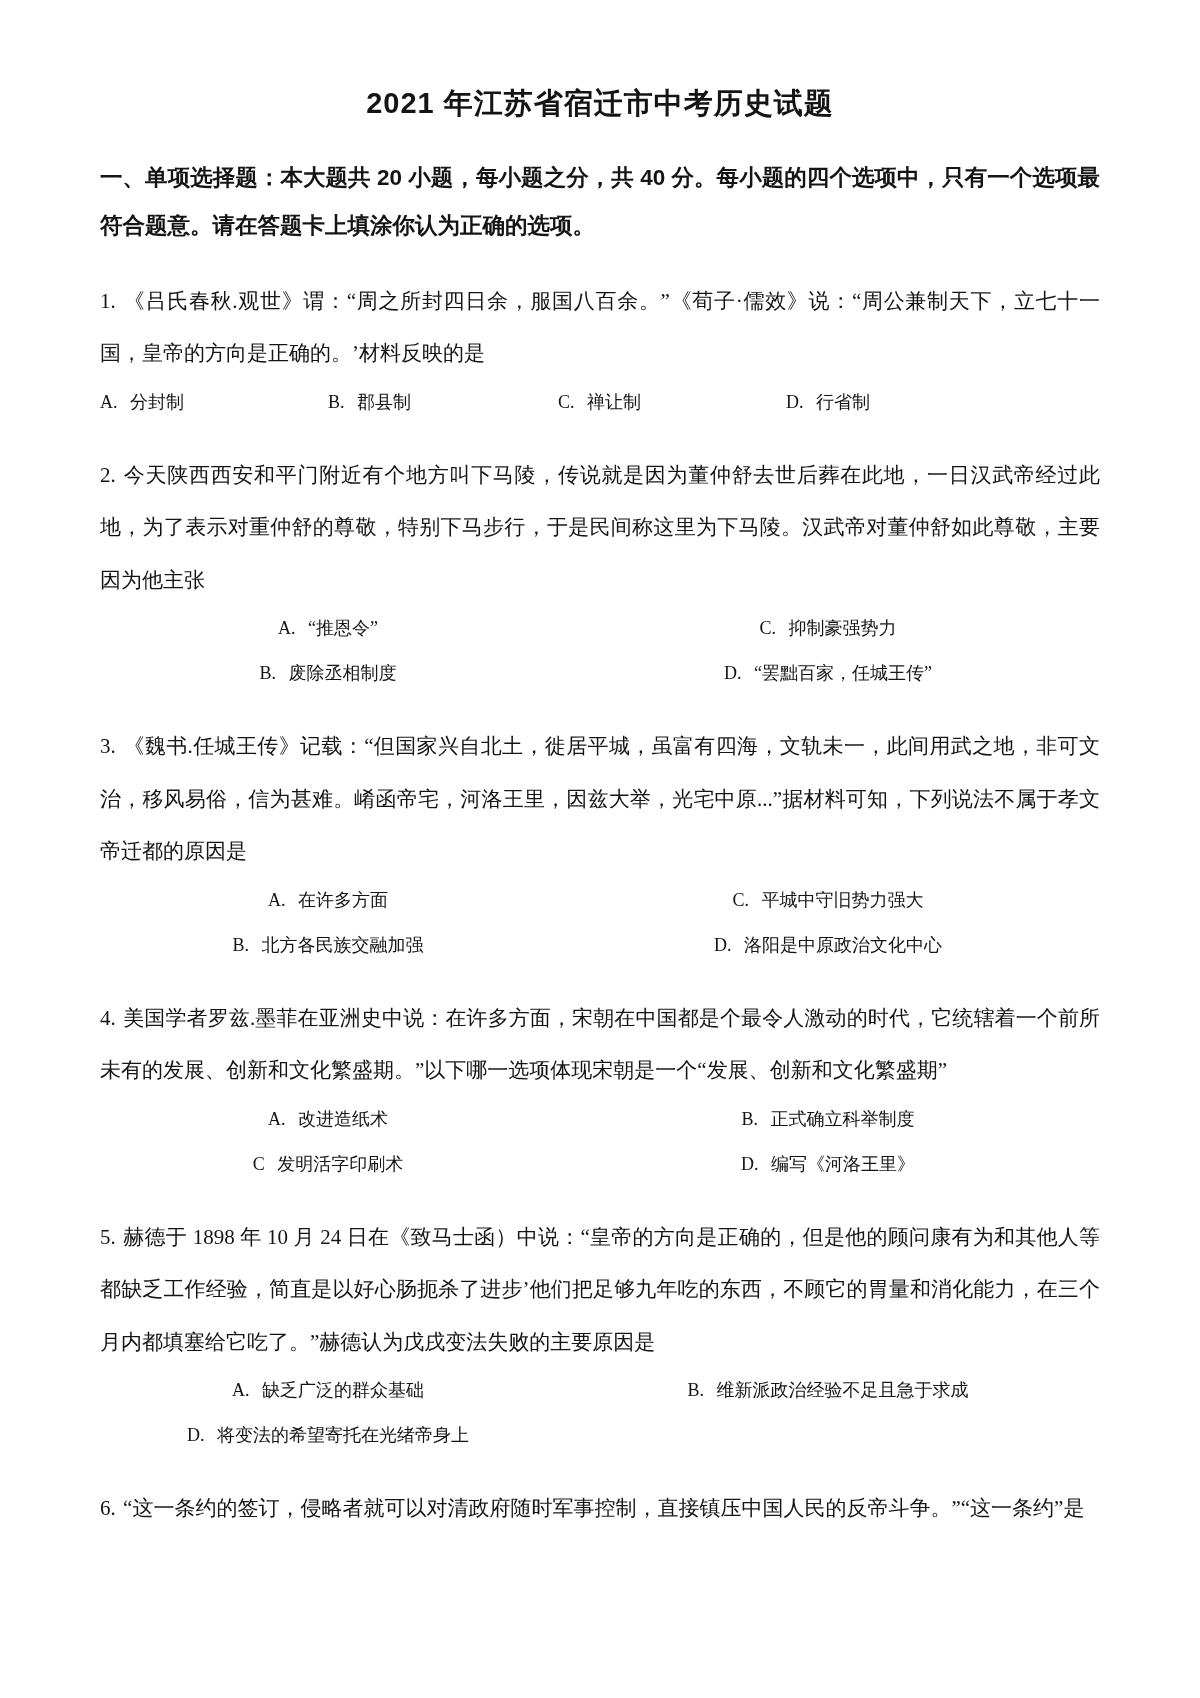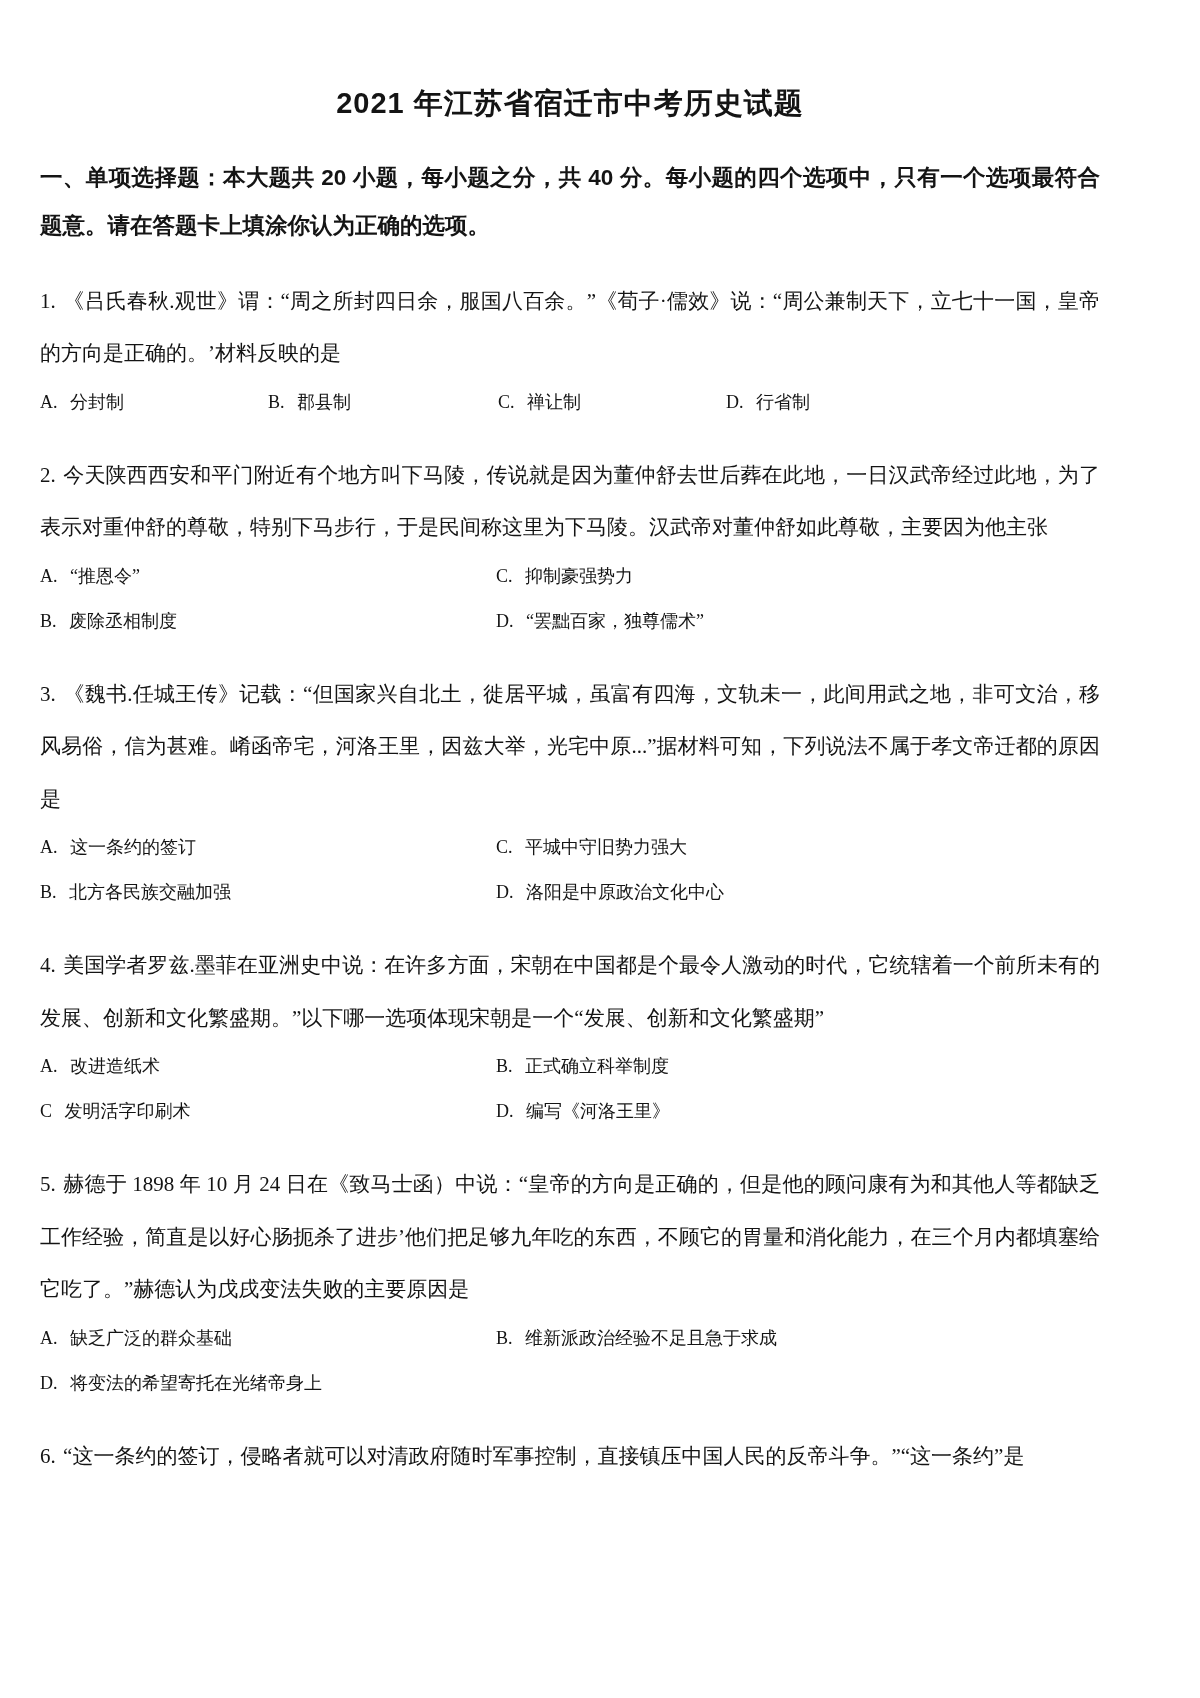--- a/index.html
+++ b/index.html
@@ -11,21 +11,21 @@
     width: 1200px;
     height: 1698px;
     overflow: hidden;
     color: #141414;
     font-family: "Liberation Serif", "DejaVu Serif", serif;
   }
   .page {
     box-sizing: border-box;
     width: 1200px;
     height: 1300px;
-    padding: 84px 100px 0 40px;
+    padding: 84px 100px 0 100px;
   }
   .doc-title {
     margin: 0;
     text-align: center;
     font-size: 29px;
     font-weight: bold;
     font-family: "Liberation Sans", "DejaVu Sans", sans-serif;
     letter-spacing: 1px;
   }
   .section-header {
@@ -48,20 +48,21 @@
   .qnum {
     margin-right: 0.35em;
   }
   .options {
     font-size: 18px;
     line-height: 2.5;
   }
   .options.grid2 {
     display: grid;
     grid-template-columns: 456px 1fr;
+    text-align: center;
   }
   .options.row4 {
     display: grid;
     grid-template-columns: 228px 230px 228px 1fr;
   }
   .option {
     white-space: nowrap;
   }
   .opt-label {
     margin-right: 0.7em;
@@ -85,28 +86,28 @@
           <div class="option"><span class="opt-label">D.</span><span class="opt-text">行省制</span></div>
         </div>
   </div>
 
   <div class="question">
     <p class="stem"><span class="qnum">2.</span><span class="stem-text">今天陕西西安和平门附近有个地方叫下马陵，传说就是因为董仲舒去世后葬在此地，一日汉武帝经过此地，为了表示对重仲舒的尊敬，特别下马步行，于是民间称这里为下马陵。汉武帝对董仲舒如此尊敬，主要因为他主张</span></p>
     <div class="options grid2">
           <div class="option"><span class="opt-label">A.</span><span class="opt-text">“推恩令”</span></div>
           <div class="option"><span class="opt-label">C.</span><span class="opt-text">抑制豪强势力</span></div>
           <div class="option"><span class="opt-label">B.</span><span class="opt-text">废除丞相制度</span></div>
-          <div class="option"><span class="opt-label">D.</span><span class="opt-text">“罢黜百家，独尊儒术”</span></div>
+          <div class="option"><span class="opt-label">D.</span><span class="opt-text">“罢黜百家，任城王传”</span></div>
         </div>
   </div>
 
   <div class="question">
     <p class="stem"><span class="qnum">3.</span><span class="stem-text">《魏书.任城王传》记载：“但国家兴自北土，徙居平城，虽富有四海，文轨未一，此间用武之地，非可文治，移风易俗，信为甚难。崤函帝宅，河洛王里，因兹大举，光宅中原...”据材料可知，下列说法不属于孝文帝迁都的原因是</span></p>
     <div class="options grid2">
-          <div class="option"><span class="opt-label">A.</span><span class="opt-text">这一条约的签订</span></div>
+          <div class="option"><span class="opt-label">A.</span><span class="opt-text">在许多方面</span></div>
           <div class="option"><span class="opt-label">C.</span><span class="opt-text">平城中守旧势力强大</span></div>
           <div class="option"><span class="opt-label">B.</span><span class="opt-text">北方各民族交融加强</span></div>
           <div class="option"><span class="opt-label">D.</span><span class="opt-text">洛阳是中原政治文化中心</span></div>
         </div>
   </div>
 
   <div class="question">
     <p class="stem"><span class="qnum">4.</span><span class="stem-text">美国学者罗兹.墨菲在亚洲史中说：在许多方面，宋朝在中国都是个最令人激动的时代，它统辖着一个前所未有的发展、创新和文化繁盛期。”以下哪一选项体现宋朝是一个“发展、创新和文化繁盛期”</span></p>
     <div class="options grid2">
           <div class="option"><span class="opt-label">A.</span><span class="opt-text">改进造纸术</span></div>

